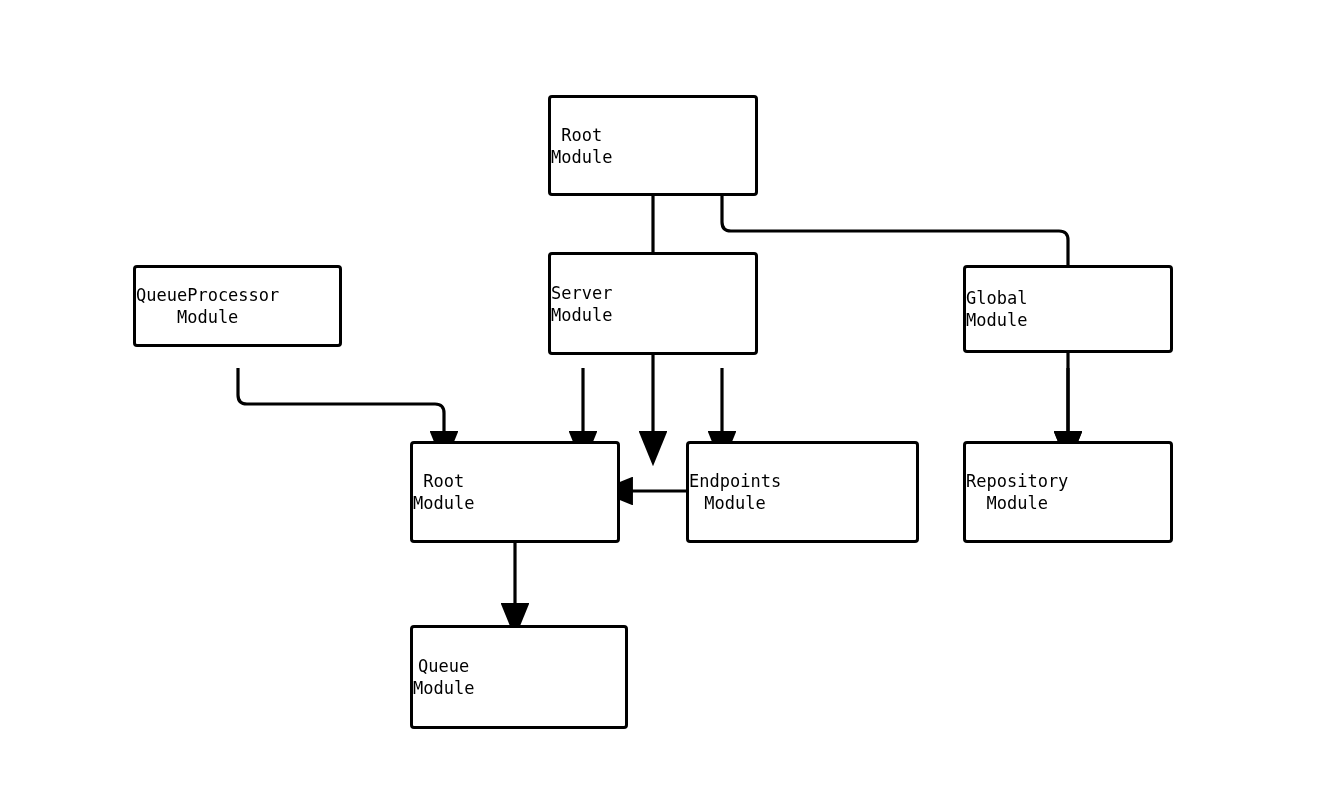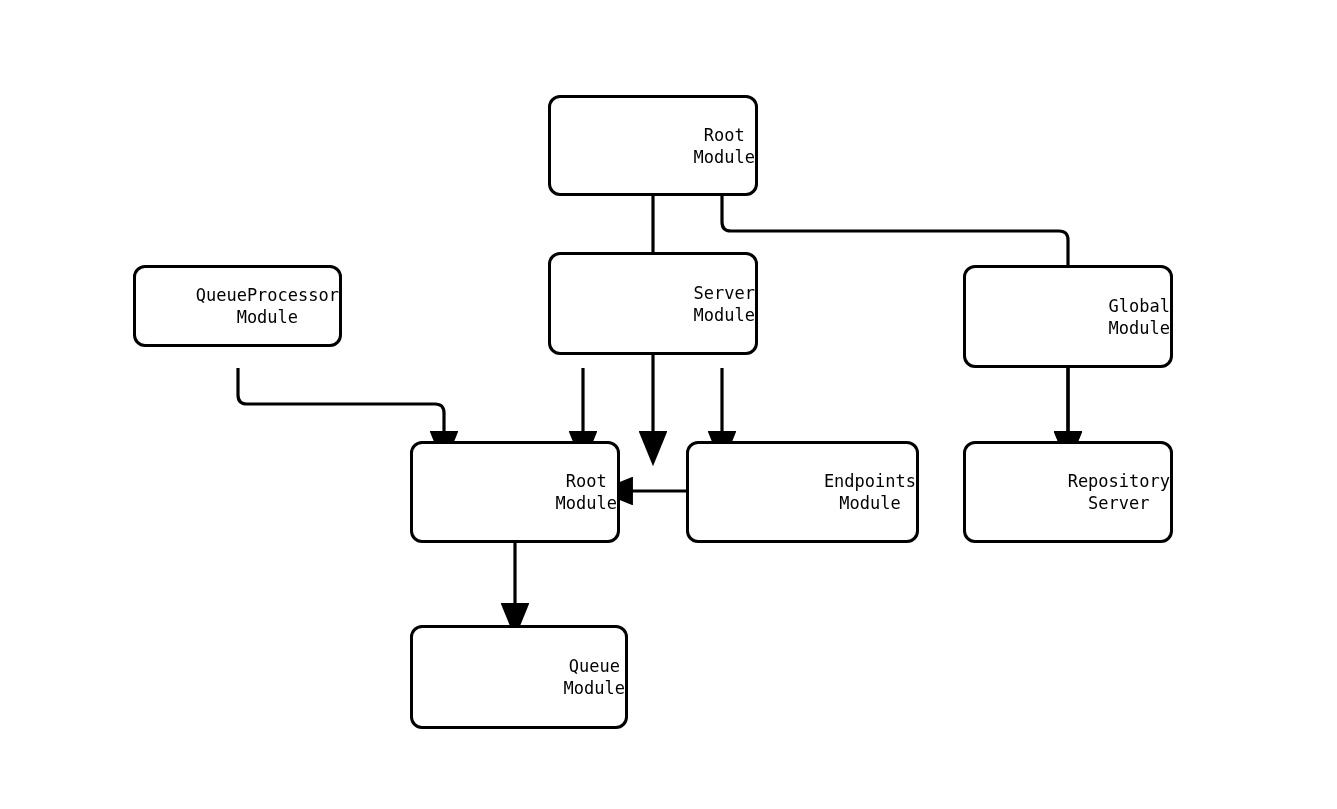--- a/index.html
+++ b/index.html
@@ -24,24 +24,24 @@
     top: 0;
     width: 1337px;
     height: 809px;
     pointer-events: none;
   }
   .node {
     position: absolute;
     box-sizing: border-box;
     background: #ffffff;
     border: 3px solid #000000;
-    border-radius: 12px;
+    border-radius: 4px;
     display: flex;
     align-items: center;
-    justify-content: flex-end;
+    justify-content: flex-start;
     text-align: center;
     z-index: 2;
   }
   .node-label {
     font-family: "DejaVu Sans Mono", "Liberation Mono", monospace;
     font-size: 17px;
     line-height: 22px;
     color: #000000;
     white-space: pre;
     letter-spacing: 0px;
@@ -88,38 +88,38 @@
   <div class="node" style="left:133px; top:265px; width:209px; height:82px;">
     <div class="node-label">QueueProcessor
 Module</div>
   </div>
 
   <div class="node" style="left:548px; top:252px; width:210px; height:103px;">
     <div class="node-label">Server
 Module</div>
   </div>
 
-  <div class="node" style="left:963px; top:265px; width:210px; height:103px;">
+  <div class="node" style="left:963px; top:265px; width:210px; height:88px;">
     <div class="node-label">Global
 Module</div>
   </div>
 
   <div class="node" style="left:410px; top:441px; width:210px; height:102px;">
     <div class="node-label">Root
 Module</div>
   </div>
 
   <div class="node" style="left:686px; top:441px; width:233px; height:102px;">
     <div class="node-label">Endpoints
 Module</div>
   </div>
 
   <div class="node" style="left:963px; top:441px; width:210px; height:102px;">
     <div class="node-label">Repository
-Server</div>
+Module</div>
   </div>
 
   <div class="node" style="left:410px; top:625px; width:218px; height:104px;">
     <div class="node-label">Queue
 Module</div>
   </div>
 
 </div>
 
 </body></html>

